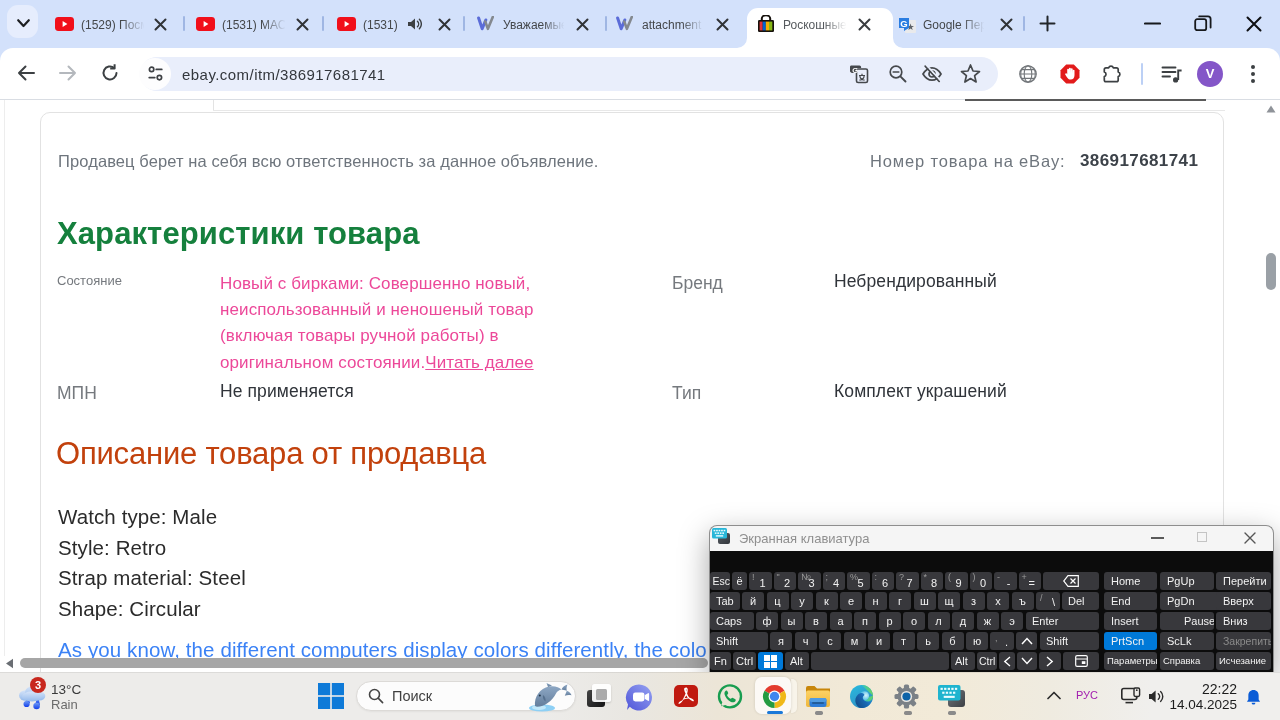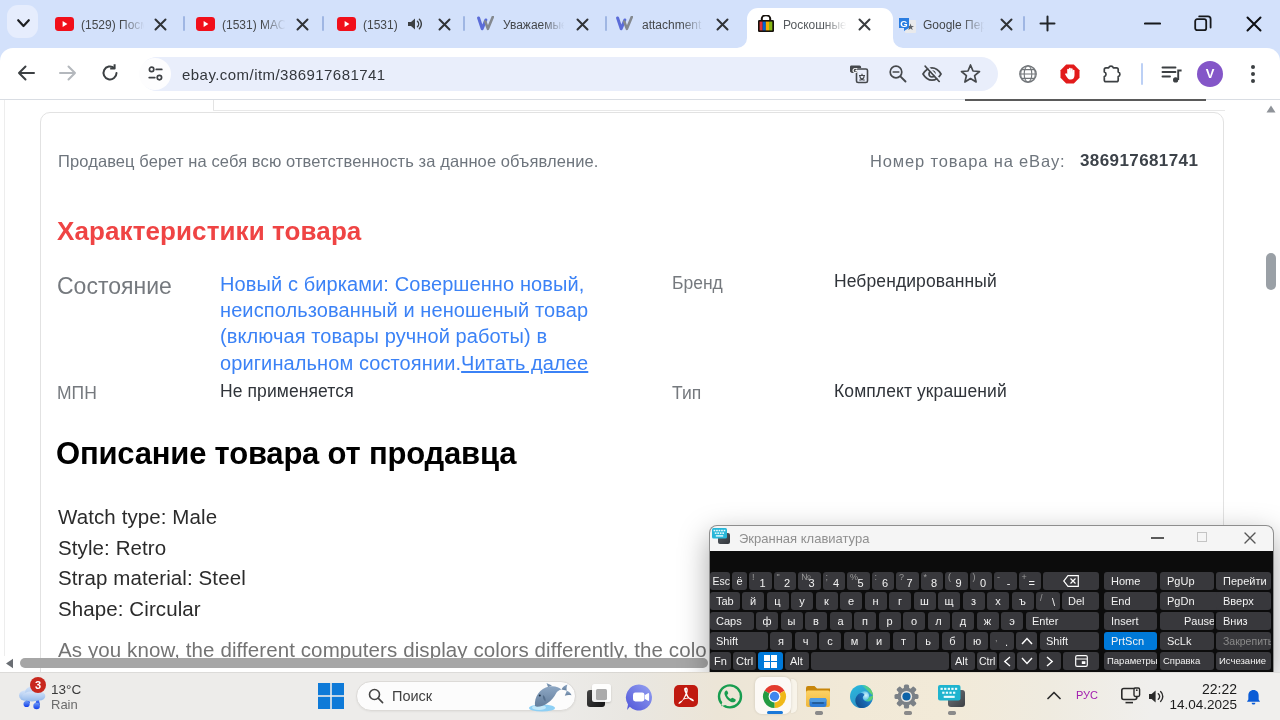--- a/index.html
+++ b/index.html
@@ -176,32 +176,32 @@
     <circle cx="4" cy="17" r="2" fill="#3c4043"></circle>
   </svg>
 <div class="a" style="left:965px;top:99px;width:241px;height:2px;background:#5a5a5a"></div>
 <div class="a" style="left:213px;top:100px;width:1px;height:11px;background:#e3e3e3"></div>
 <div class="a" style="left:213px;top:110px;width:1012px;height:1px;background:#e8e8e8"></div>
 <div class="a" style="left:4px;top:100px;width:1px;height:556px;background:#ededed"></div>
 <div class="a" style="left:40px;top:112px;width:1184px;height:600px;border:1px solid #e2e2e2;border-radius:10px;background:#fff"></div>
 <div class="a" style="left:58px;top:152px;font-size:16.5px;color:#6e757d;letter-spacing:0.1px">Продавец берет на себя всю ответственность за данное объявление.</div>
 <div class="a" style="left:870px;top:152px;font-size:16.5px;color:#6e757d;letter-spacing:0.85px">Номер товара на eBay:</div>
 <div class="a" style="left:1080px;top:151px;font-size:17px;color:#3c4249;font-weight:bold;letter-spacing:0.4px">386917681741</div>
-<div class="a" style="left:57px;top:216px;font-size:26px;font-weight:bold;color:#ef4444;letter-spacing:0.1px">Характеристики товара</div>
-<div class="a" style="left:57px;top:273px;font-size:23px;color:#75797e">Состояние</div>
-<div class="a" style="left:220px;top:271px;font-size:20px;color:#3b82f6;line-height:26.2px;letter-spacing:0.1px">Новый с бирками: Совершенно новый,<br>неиспользованный и неношеный товар<br>(включая товары ручной работы) в<br>оригинальном состоянии.<span style="text-decoration:underline">Читать далее</span></div>
+<div class="a" style="left:57px;top:216px;font-size:31px;font-weight:bold;color:#15803d;letter-spacing:0.1px">Характеристики товара</div>
+<div class="a" style="left:57px;top:273px;font-size:13px;color:#75797e">Состояние</div>
+<div class="a" style="left:220px;top:271px;font-size:17px;color:#ec4899;line-height:26.2px;letter-spacing:0.1px">Новый с бирками: Совершенно новый,<br>неиспользованный и неношеный товар<br>(включая товары ручной работы) в<br>оригинальном состоянии.<span style="text-decoration:underline">Читать далее</span></div>
 <div class="a" style="left:672px;top:273px;font-size:17.5px;color:#75797e">Бренд</div>
 <div class="a" style="left:834px;top:271px;font-size:17.5px;color:#30343a;letter-spacing:0.1px">Небрендированный</div>
 <div class="a" style="left:57px;top:383px;font-size:17.5px;color:#75797e">МПН</div>
 <div class="a" style="left:220px;top:381px;font-size:17.5px;color:#30343a;letter-spacing:0.1px">Не применяется</div>
 <div class="a" style="left:672px;top:383px;font-size:17.5px;color:#75797e">Тип</div>
 <div class="a" style="left:834px;top:381px;font-size:17.5px;color:#30343a;letter-spacing:0.1px">Комплект украшений</div>
-<div class="a" style="left:56px;top:436px;font-size:31px;font-weight:bold;color:#000000;letter-spacing:-0.2px">Описание товара от продавца</div>
+<div class="a" style="left:56px;top:436px;font-size:31px;font-weight:normal;color:#c2410c;letter-spacing:-0.2px">Описание товара от продавца</div>
 <div class="a" style="left:58px;top:502px;font-size:20.5px;color:#2b2b2b;line-height:30.5px;letter-spacing:0.1px">Watch type: Male<br>Style: Retro<br>Strap material: Steel<br>Shape: Circular</div>
-<div class="a" style="left:58px;top:638px;font-size:20.5px;color:#737373;letter-spacing:0.1px;white-space:nowrap">As you know, the different computers display colors differently, the colo</div>
+<div class="a" style="left:58px;top:638px;font-size:20.5px;color:#3b82f6;letter-spacing:0.1px;white-space:nowrap">As you know, the different computers display colors differently, the colo</div>
 <svg class="a" style="left:1266px;top:104px" width="10" height="10" viewBox="0 0 10 10">
     <path d="M5 1.5 L9.5 8.5 L0.5 8.5 Z" fill="#8f9399"></path>
   </svg>
 <div class="a" style="left:1266px;top:253px;width:10px;height:37px;border-radius:5px;background:#9aa0a6"></div>
 <svg class="a" style="left:4px;top:658px" width="11" height="11" viewBox="0 0 11 11">
     <path d="M9 0.8 L2 5.5 L9 10.2 Z" fill="#6a6e73"></path>
   </svg>
 <div class="a" style="left:20px;top:657.5px;width:688px;height:10px;border-radius:5px;background:#a6a6a6"></div>
 <div class="a" style="left:709px;top:525px;width:565px;height:147px;border-radius:8px 8px 0 0;box-shadow:0 10px 30px rgba(0,0,0,0.35)"></div>
 <div class="a" style="left:709px;top:525px;width:565px;height:26px;border-radius:8px 8px 0 0;background:#f5f5f5"></div>

